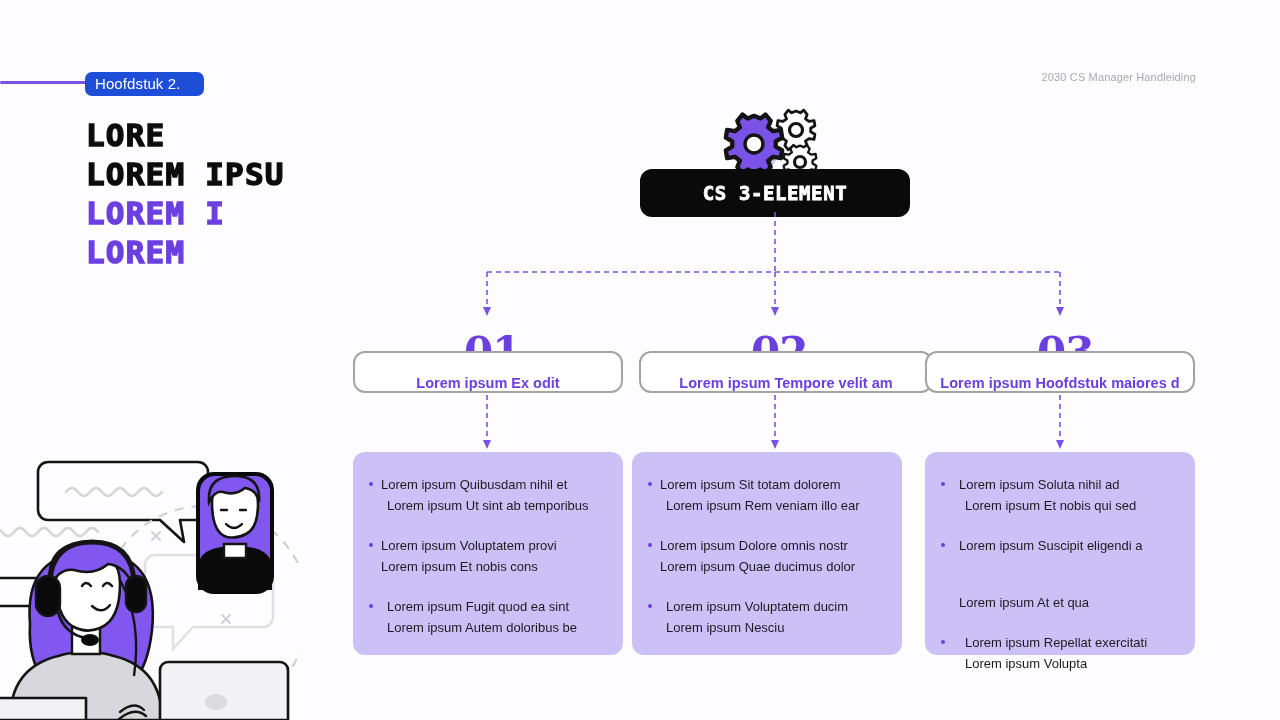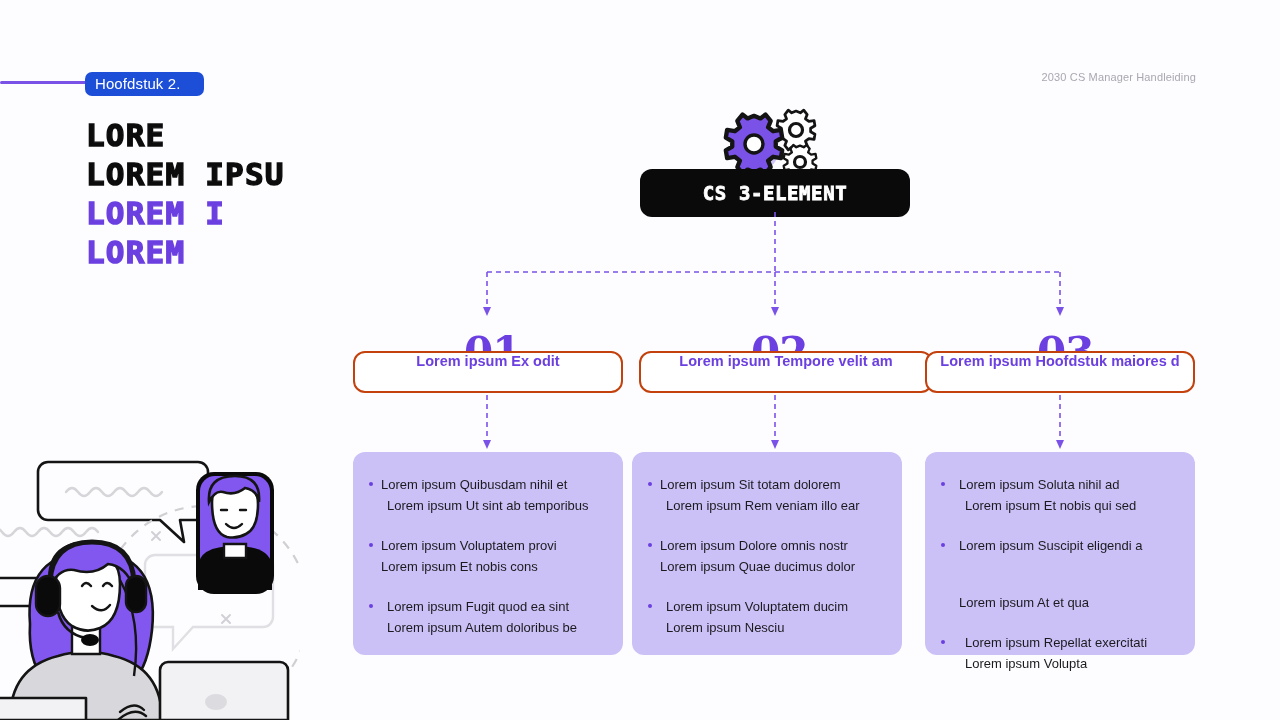--- a/index.html
+++ b/index.html
@@ -63,22 +63,22 @@
   .col-num {
     position: absolute; top: 332px;
     font-family: "DejaVu Serif", serif;
     font-size: 42px; font-weight: 700; color: #6B3FE0;
     letter-spacing: -1px; line-height: 42px;
   }
 
   
   .pill-box {
     position: absolute; top: 351px; height: 42px;
-    border: 2px solid #c2410c; border-radius: 12px; background: #ffffff;
-    display: flex; align-items: flex-start; justify-content: center;
+    border: 2px solid #a3a3a3; border-radius: 12px; background: #ffffff;
+    display: flex; align-items: flex-end; justify-content: center;
   }
   .pill-box span {
     color: #6B3FE0; font-size: 14.5px; font-weight: 700; white-space: nowrap;
   }
 
   
   .card {
     position: absolute; top: 452px; height: 203px;
     background: #CCC1F7; border-radius: 12px;
     padding: 22px 16px 0 16px;

